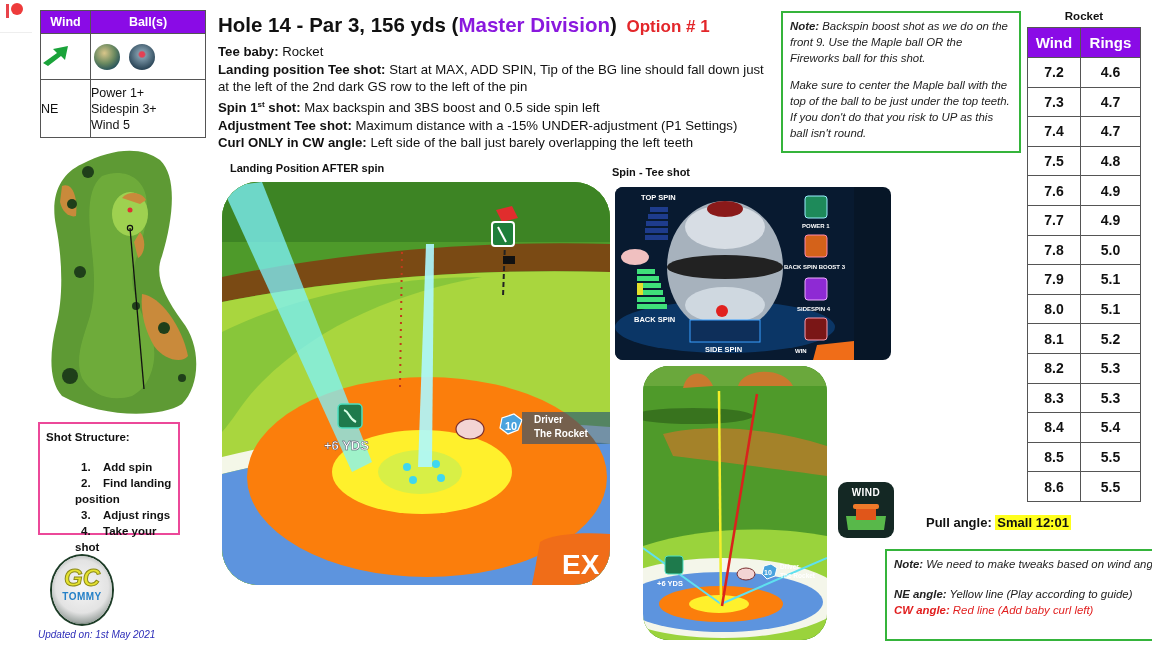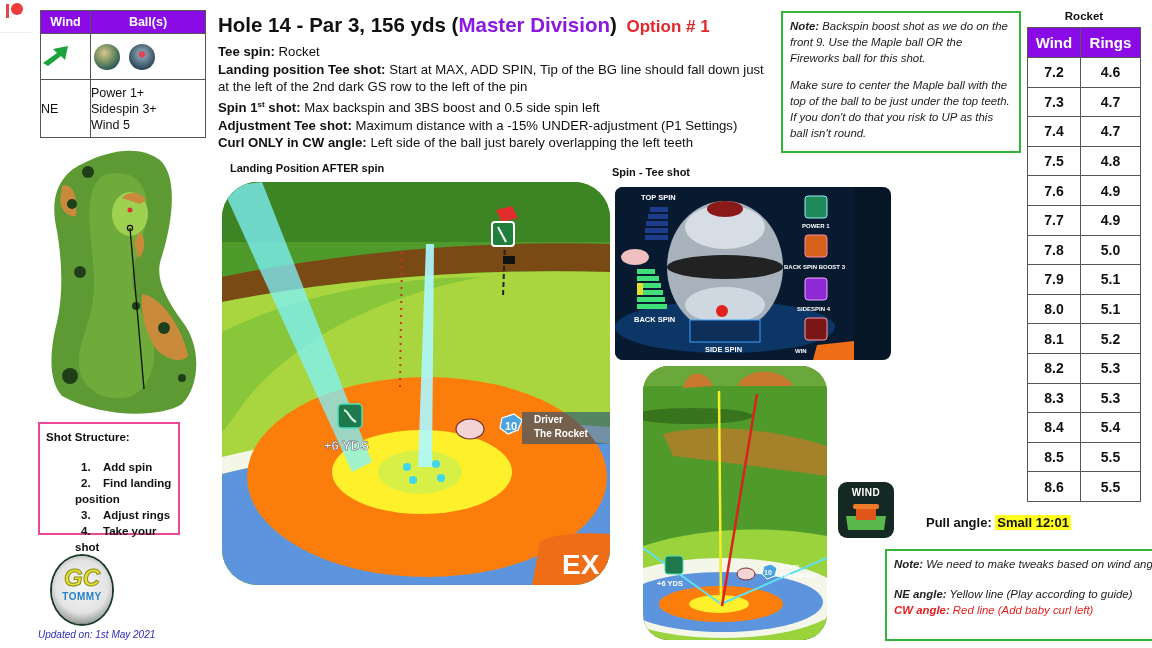--- a/index.html
+++ b/index.html
@@ -112,21 +112,21 @@
   </tr>
 </tbody>
   </table>
 
 <div class="abs hole-title">
   <span>Hole 14 - Par 3, 156 yds (</span><span class="div-name">Master Division</span><span>)</span>
   <span class="option">Option # 1</span>
 </div>
 
 <div class="abs instructions">
-  <p><b>Tee spin:</b><span> Rocket</span></p>
+  <p><b>Tee baby:</b><span> Rocket</span></p>
   <p><b>Landing position Tee shot:</b><span> Start at MAX, ADD SPIN, Tip of the BG line should fall down just at the left of the 2nd dark GS row to the left of the pin</span></p>
   <p><b><span>Spin 1</span><sup>st</sup><span> shot:</span></b><span> Max backspin and 3BS boost and 0.5 side spin left</span></p>
   <p><b>Adjustment Tee shot:</b><span> Maximum distance with a -15% UNDER-adjustment (P1 Settings)</span></p>
   <p><b>Curl ONLY in CW angle:</b><span> Left side of the ball just barely overlapping the left teeth</span></p>
 </div>
 
 <div class="abs note-box note-top">
   <p><b>Note:</b><span> Backspin boost shot as we do on the front 9. Use the Maple ball OR the Fireworks ball for this shot.</span></p>
   <p style="margin-top:12px;">Make sure to center the Maple ball with the top of the ball to be just under the top teeth. If you don't do that you risk to UP as this ball isn't round.</p>
 </div>

